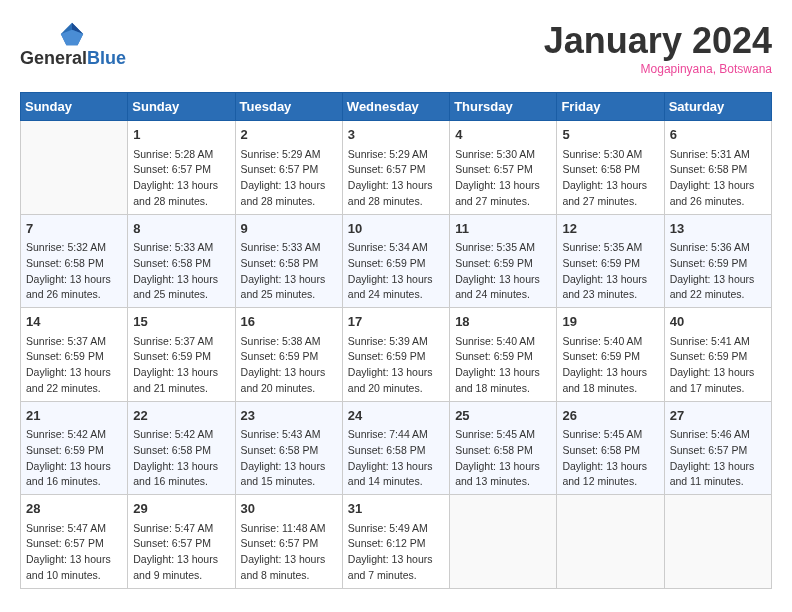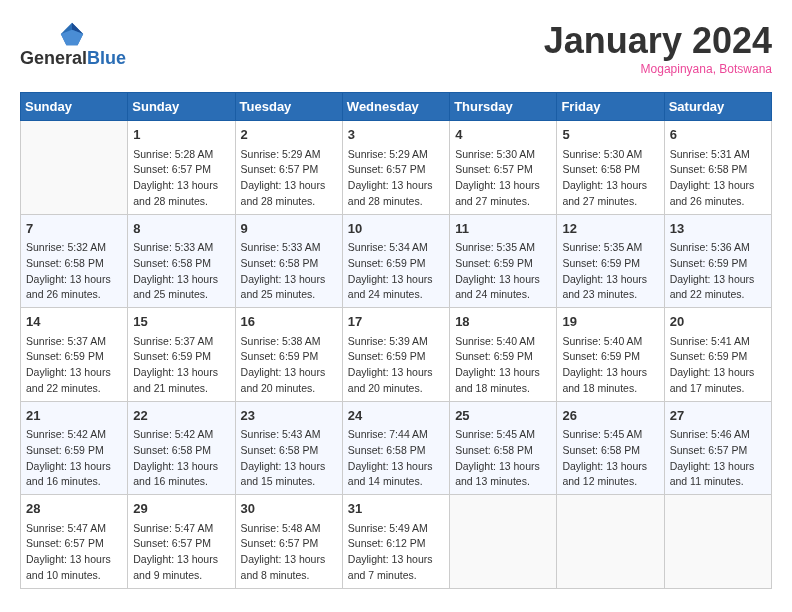--- a/index.html
+++ b/index.html
@@ -225,21 +225,21 @@
           <div>Sunset: 6:59 PM</div>
           <div>Daylight: 13 hours and 18 minutes.</div>
         </td>
         <td>
           <span class="day-number">19</span>
           <div>Sunrise: 5:40 AM</div>
           <div>Sunset: 6:59 PM</div>
           <div>Daylight: 13 hours and 18 minutes.</div>
         </td>
         <td>
-          <span class="day-number">20</span>
+          <span class="day-number">40</span>
           <div>Sunrise: 5:41 AM</div>
           <div>Sunset: 6:59 PM</div>
           <div>Daylight: 13 hours and 17 minutes.</div>
         </td>
       </tr>
       <tr>
         <td>
           <span class="day-number">21</span>
           <div>Sunrise: 5:42 AM</div>
           <div>Sunset: 6:59 PM</div>
@@ -290,21 +290,21 @@
           <div>Daylight: 13 hours and 10 minutes.</div>
         </td>
         <td>
           <span class="day-number">29</span>
           <div>Sunrise: 5:47 AM</div>
           <div>Sunset: 6:57 PM</div>
           <div>Daylight: 13 hours and 9 minutes.</div>
         </td>
         <td>
           <span class="day-number">30</span>
-          <div>Sunrise: 5:48 AM</div>
+          <div>Sunrise: 11:48 AM</div>
           <div>Sunset: 6:57 PM</div>
           <div>Daylight: 13 hours and 8 minutes.</div>
         </td>
         <td>
           <span class="day-number">31</span>
           <div>Sunrise: 5:49 AM</div>
           <div>Sunset: 6:12 PM</div>
           <div>Daylight: 13 hours and 7 minutes.</div>
         </td>
         <td class="empty"></td>

